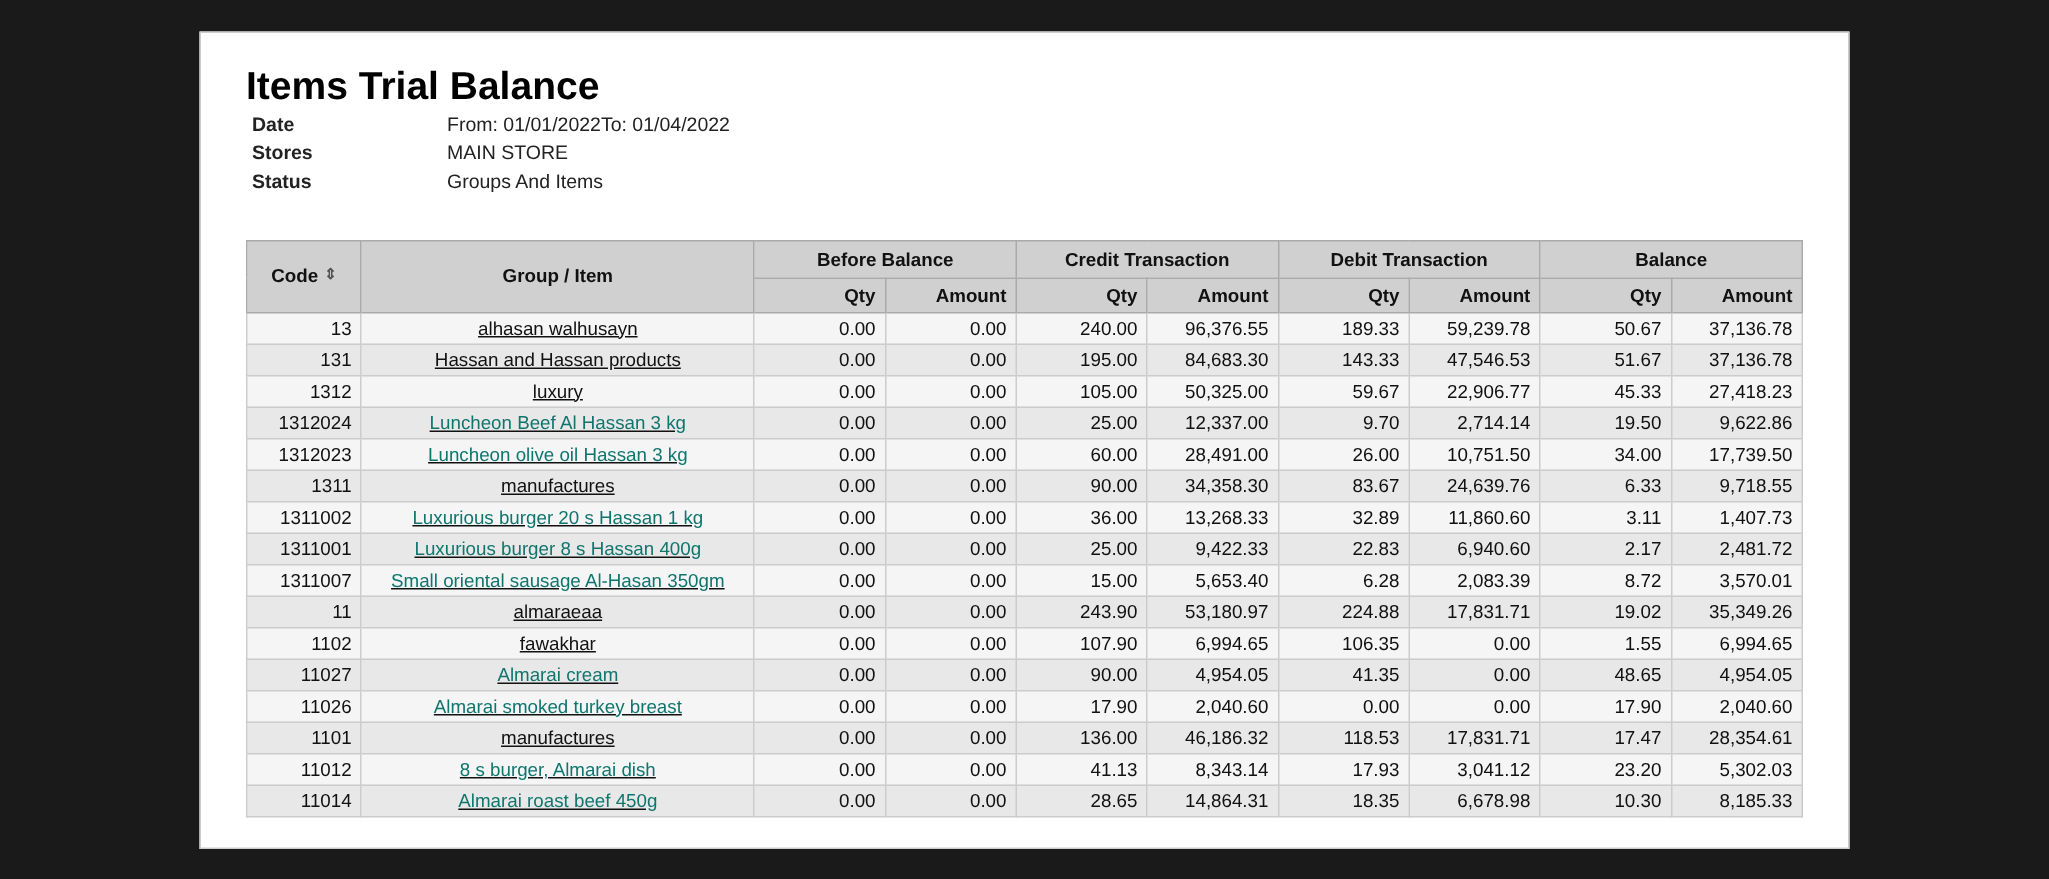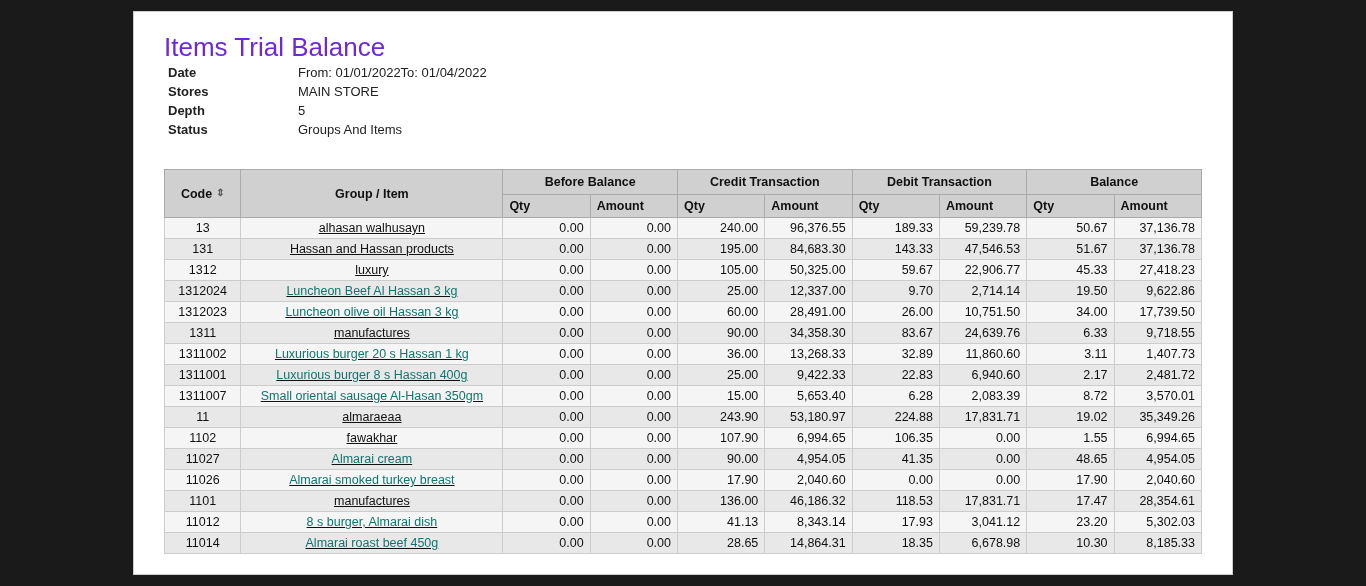--- a/index.html
+++ b/index.html
@@ -13,22 +13,22 @@
       font-size: 13px;
     }
     .report-container {
       background: #fff;
       width: 1100px;
       padding: 20px 30px 20px 30px;
       border: 1px solid #ccc;
     }
     .report-title {
       font-size: 26px;
-      font-weight: normal;
-      color: #6d28d9;
+      font-weight: bold;
+      color: #000000;
     }
     .meta-table {
       width: 100%;
       border-collapse: collapse;
       margin-bottom: 30px;
     }
     .meta-table tr td {
       padding: 2px 4px;
       font-size: 13px;
       color: #222;
@@ -50,37 +50,37 @@
       font-weight: bold;
       color: #111;
     }
     .data-table thead tr:first-child th.group-item {
       text-align: center;
     }
     .data-table thead tr.sub-header th {
       background: #d0d0d0;
       border: 1px solid #aaa;
       padding: 4px 6px;
-      text-align: left;
+      text-align: right;
       font-weight: bold;
       color: #111;
     }
     .data-table tbody tr td {
       border: 1px solid #ccc;
       padding: 3px 6px;
       color: #111;
     }
     .data-table tbody tr:nth-child(odd) {
       background: #f5f5f5;
     }
     .data-table tbody tr:nth-child(even) {
       background: #e8e8e8;
     }
     .td-code {
-      text-align: center;
+      text-align: right;
       width: 70px;
     }
     .td-item {
       text-align: center;
       width: 240px;
       text-decoration: underline;
     }
     .td-item a, .td-item-link {
       color: #0f766e;
       text-decoration: none;
@@ -108,24 +108,20 @@
 
   <table class="meta-table">
     <tbody>
         <tr>
       <td>Date</td>
       <td>From: 01/01/2022To: 01/04/2022</td>
     </tr>
     <tr>
       <td>Stores</td>
       <td>MAIN STORE</td>
-    </tr>
-    <tr>
-      <td>Depth</td>
-      <td>5</td>
     </tr>
     <tr>
       <td>Status</td>
       <td>Groups And Items</td>
     </tr>
   </tbody>
     </table>
 
   <table class="data-table">
     <thead>

